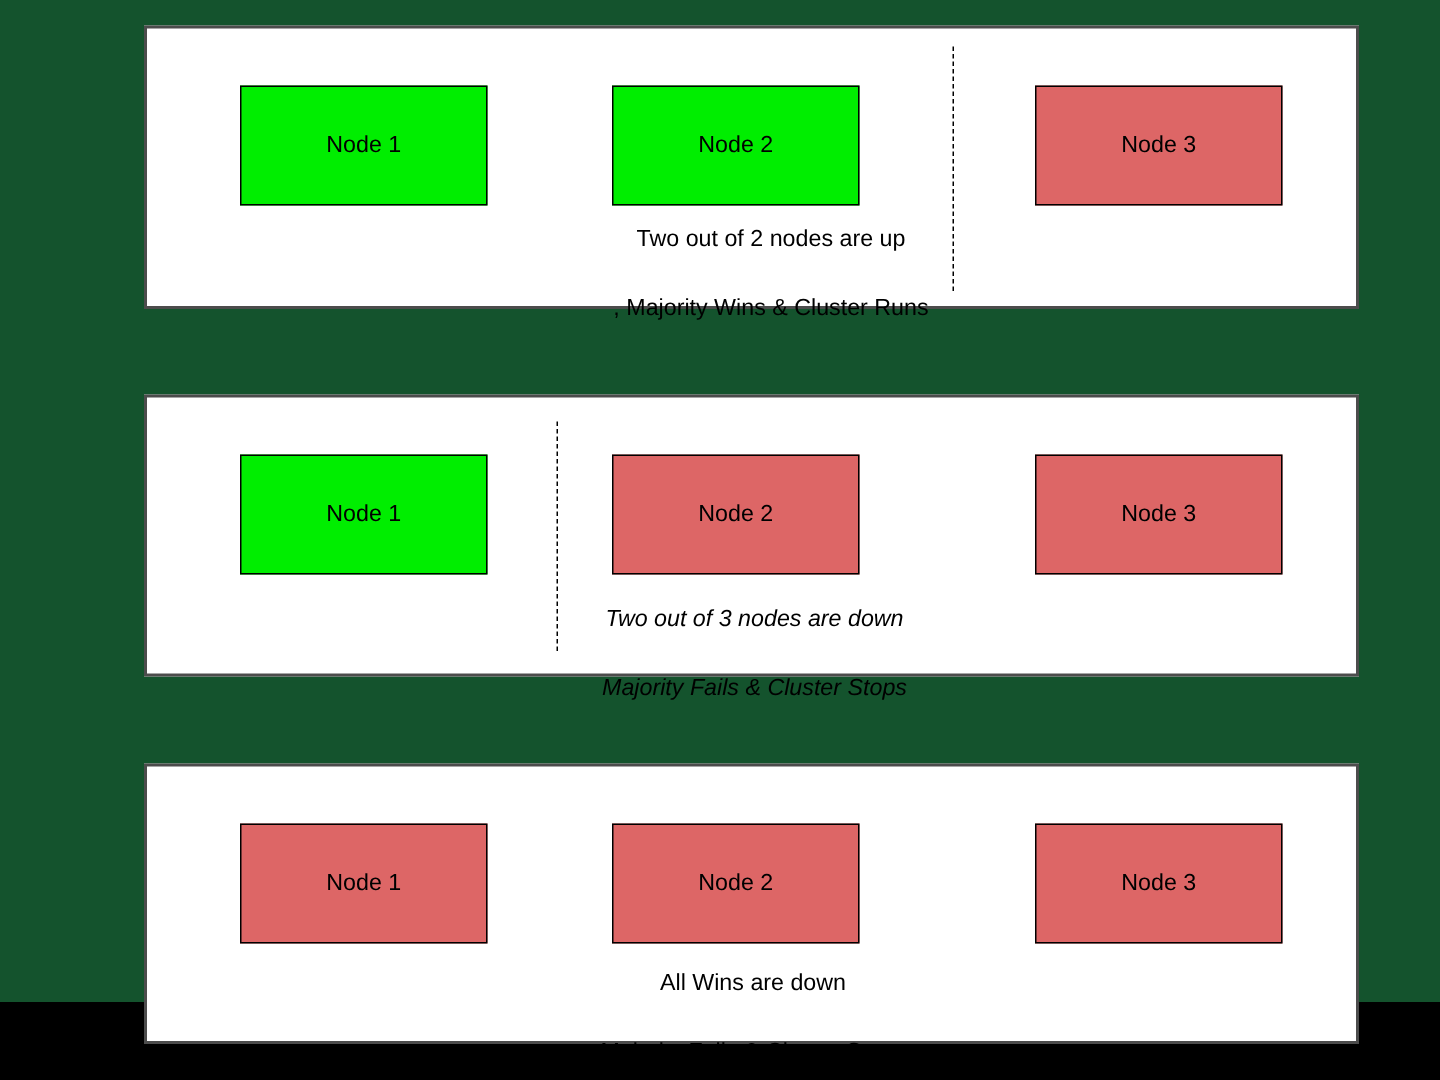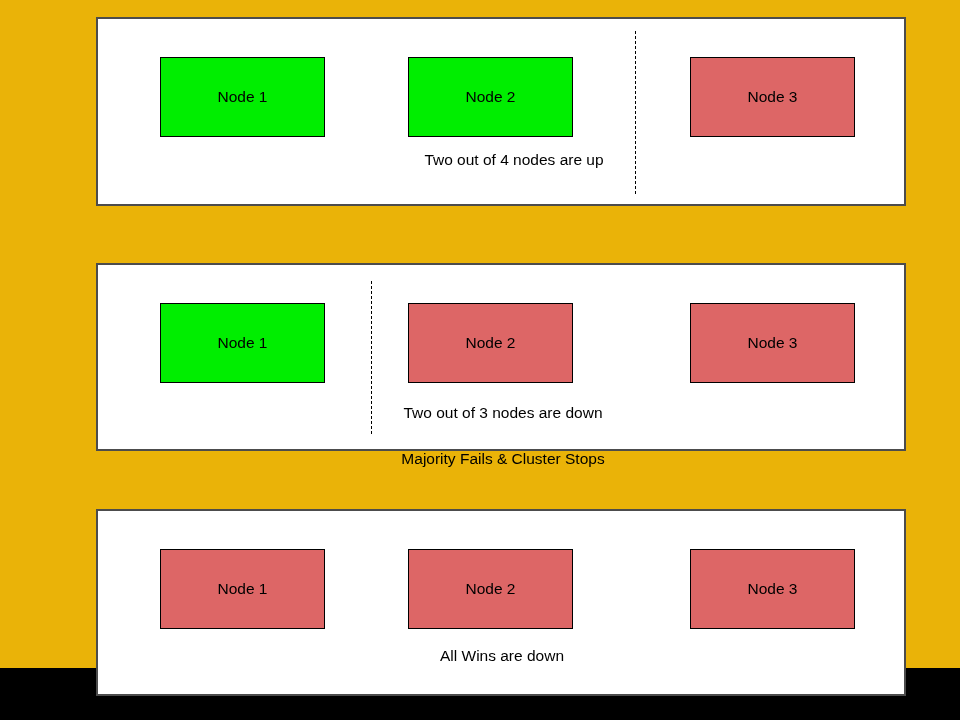--- a/index.html
+++ b/index.html
@@ -4,21 +4,21 @@
 <style>
   html, body { margin: 0; padding: 0; }
   body {
     width: 960px; height: 720px;
     background: #000;
     font-family: "Liberation Sans", sans-serif;
     color: #000;
     position: relative;
     overflow: hidden;
   }
-  .stage { position: absolute; left: 0; top: 0; width: 960px; height: 668px; background: #eab308; }
+  .stage { position: absolute; left: 0; top: 0; width: 960px; height: 668px; background: #14532d; }
 
   .panel {
     position: absolute;
     left: 96px;
     width: 810px;
     background: #fff;
     border: 2px solid #4c4c4c;
     box-sizing: border-box;
   }
   .panel-1 { top: 17px;  height: 189px; }
@@ -51,40 +51,41 @@
 
   .caption {
     position: absolute;
     width: 404px;
     text-align: center;
     font-size: 15.5px;
     line-height: 23px;
     white-space: pre-line;
   }
   .panel-1 .caption { left: 214px; top: 129px; }
-  .panel-2 .caption { left: 203px; top: 136px; }
+  .panel-2 .caption { left: 203px; top: 136px; font-style: italic; }
   .panel-3 .caption { left: 202px; top: 133px; }
 </style>
 </head>
 <body>
 
 <div class="stage">
 
   <div class="panel panel-1">
     <div class="node pos-1" style="background: rgb(0, 238, 0);">
       <span>Node 1</span>
     </div>
     <div class="node pos-2" style="background: rgb(0, 238, 0);">
       <span>Node 2</span>
     </div>
     <div class="node pos-3" style="background: rgb(221, 102, 102);">
       <span>Node 3</span>
     </div>
     <div class="divider"></div>
-    <div class="caption"><span>Two out of 4 nodes are up</span><br>
+    <div class="caption"><span>Two out of 2 nodes are up</span><br>
+      <span>, Majority Wins &amp; Cluster Runs</span>
     </div>
   </div>
 
   <div class="panel panel-2">
     <div class="node pos-1" style="background: rgb(0, 238, 0);">
       <span>Node 1</span>
     </div>
     <div class="node pos-2" style="background: rgb(221, 102, 102);">
       <span>Node 2</span>
     </div>

